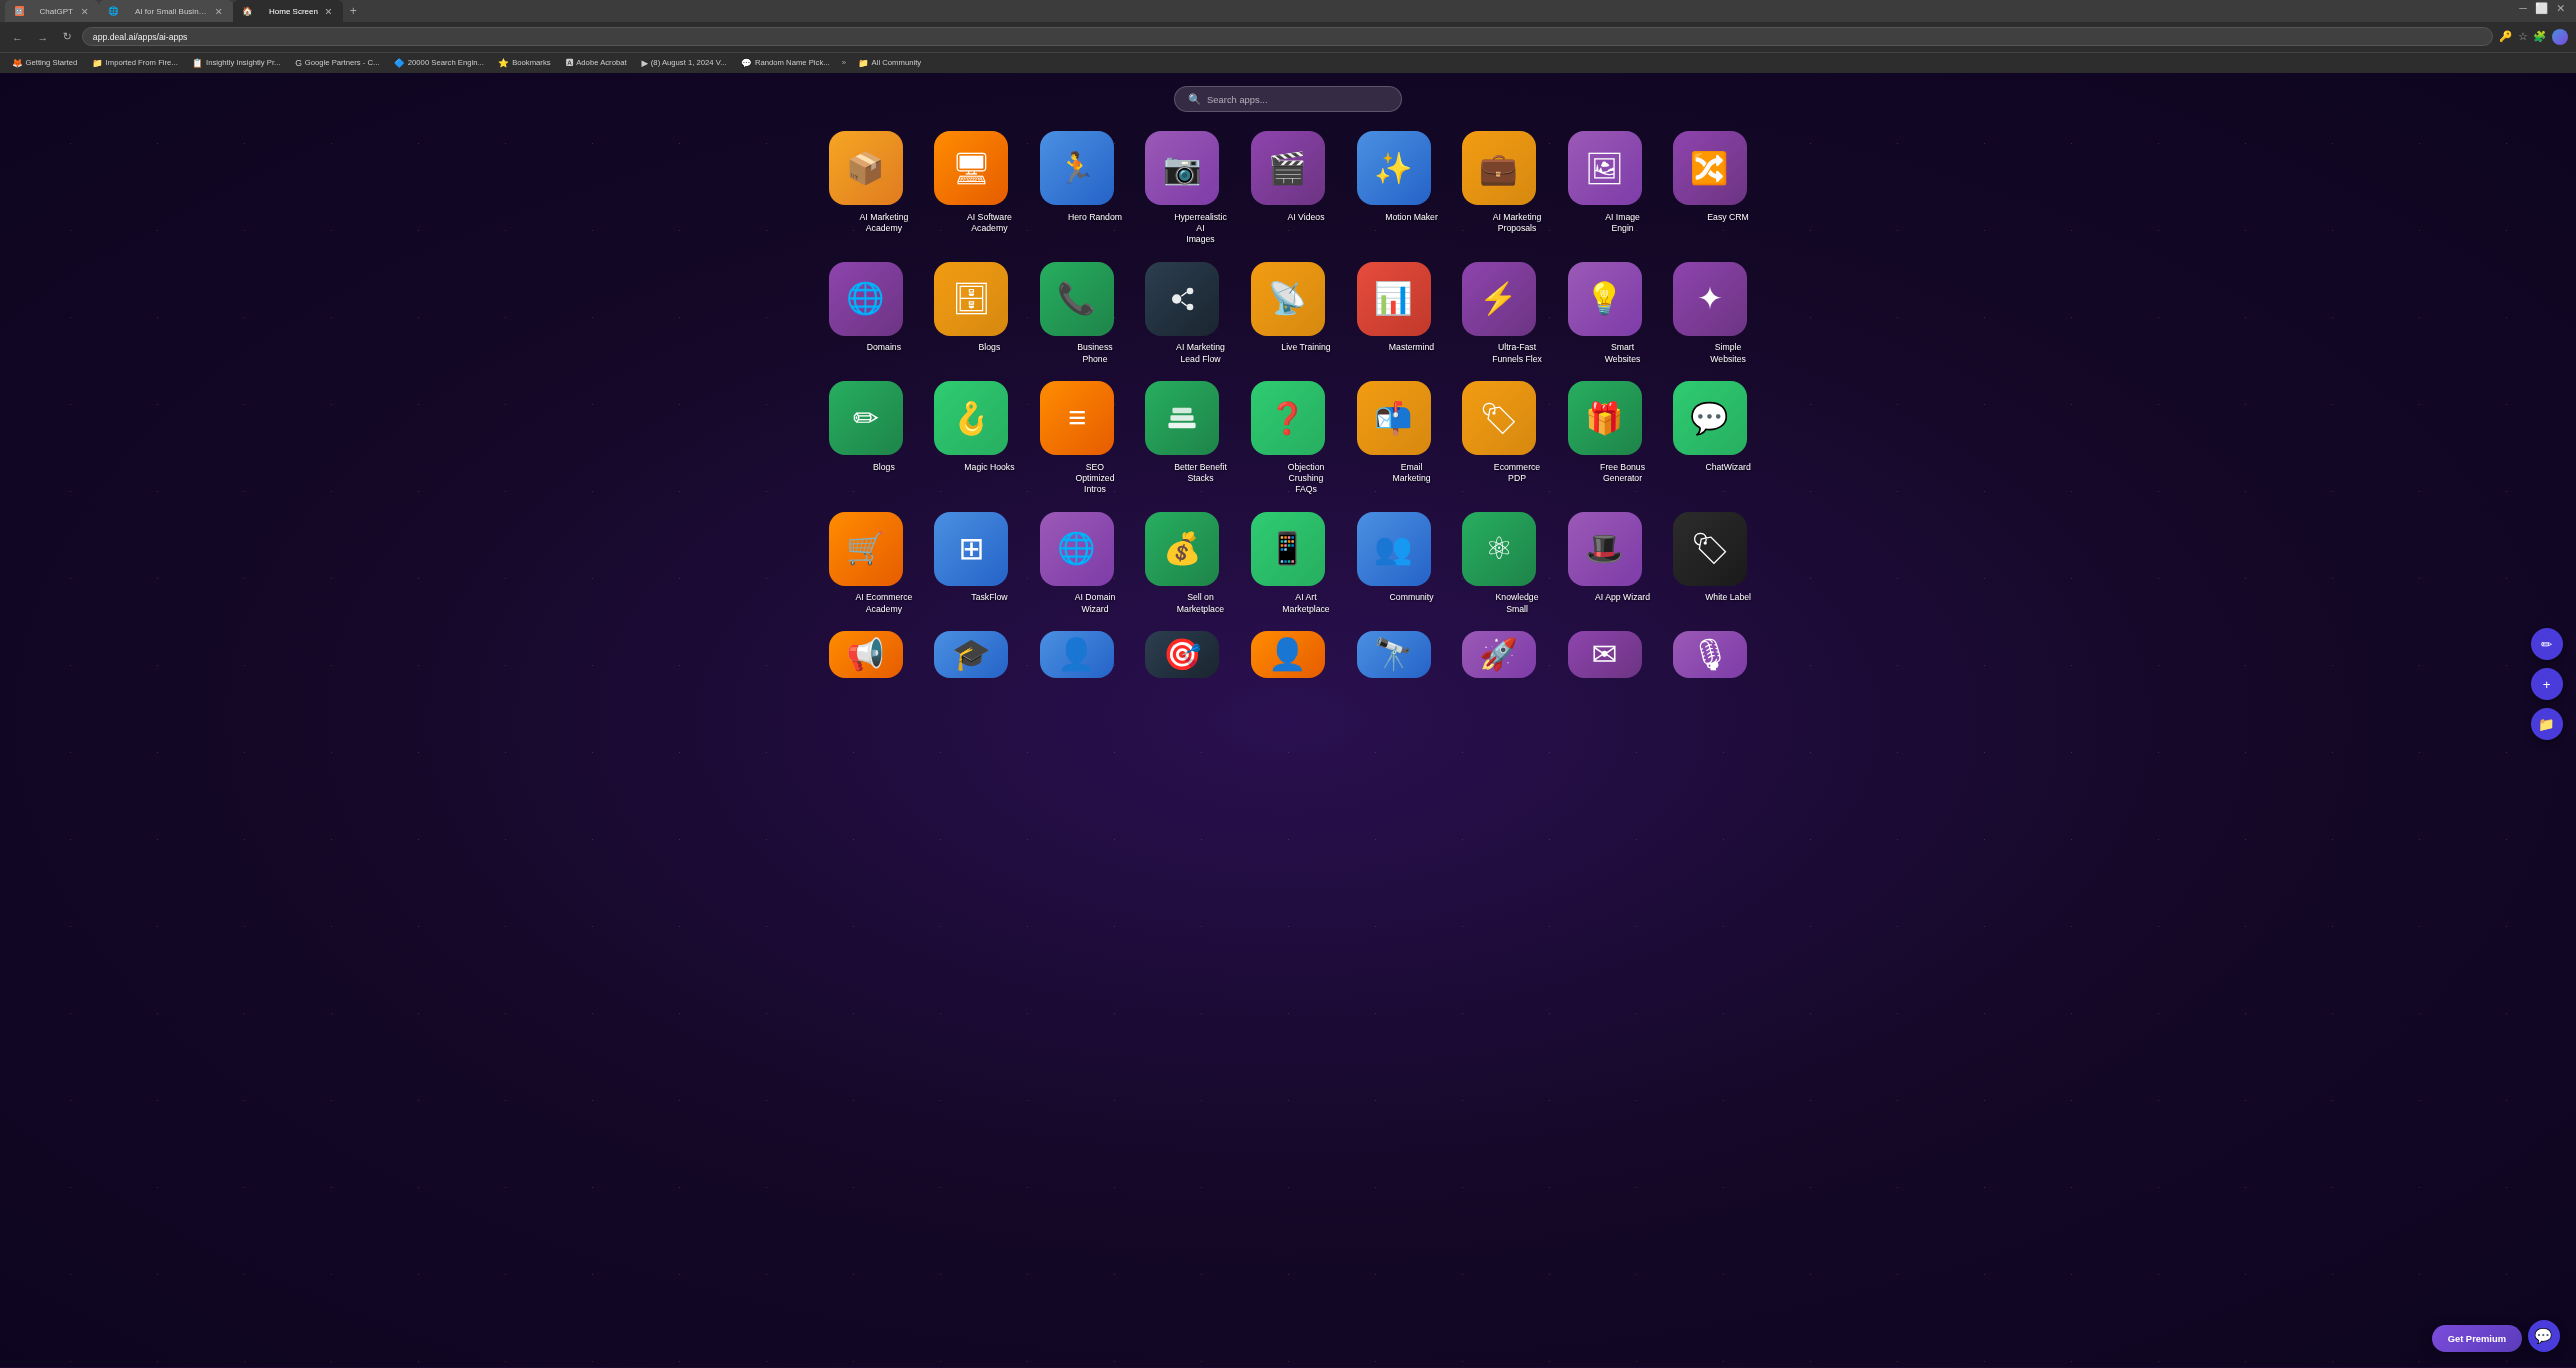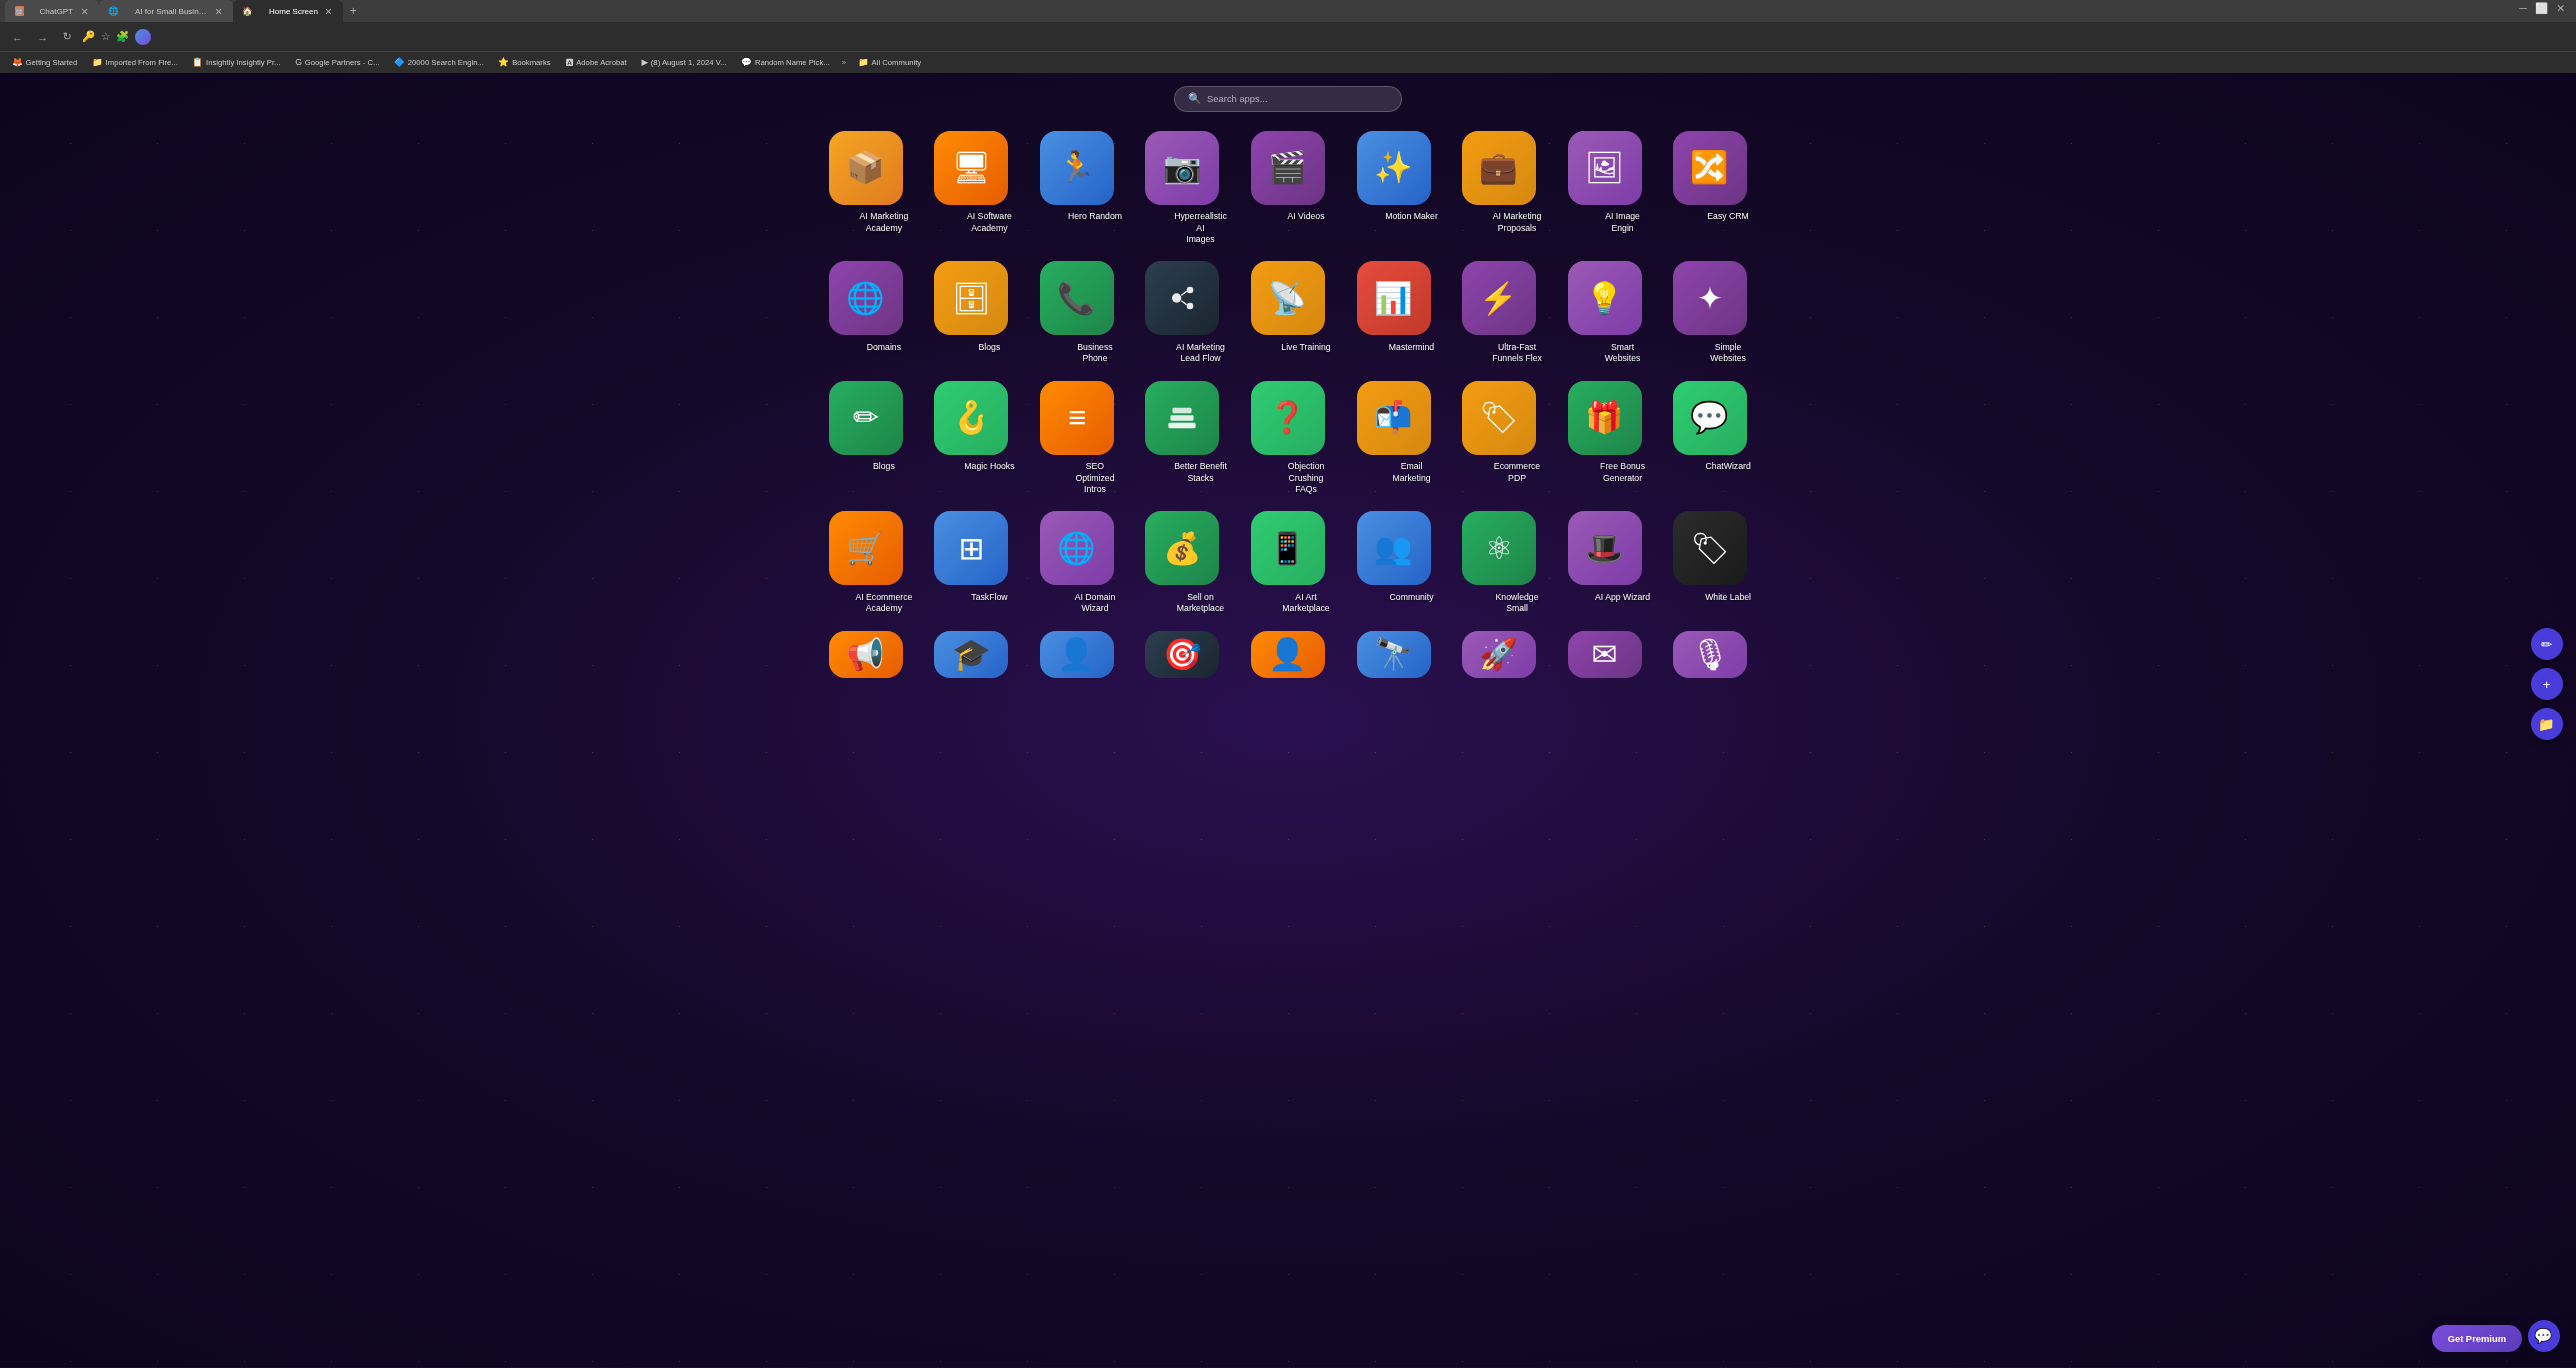--- a/index.html
+++ b/index.html
@@ -356,20 +356,21 @@
       <button class="win-btn">─</button>
       <button class="win-btn">⬜</button>
       <button class="win-btn">✕</button>
     </div>
   </div>
 
   <div class="address-bar-row">
     <button class="nav-btn">←</button>
     <button class="nav-btn">→</button>
     <button class="nav-btn">↻</button>
+    <input class="address-input" type="text" value="app.deal.ai/apps/ai-apps" style="">
     <div class="address-icons">
       <span>🔑</span>
       <span>☆</span>
       <span>🧩</span>
       <div class="profile-icon"></div>
     </div>
   </div>
 
   <div class="bookmarks-bar">
     <div class="bookmark-item">

